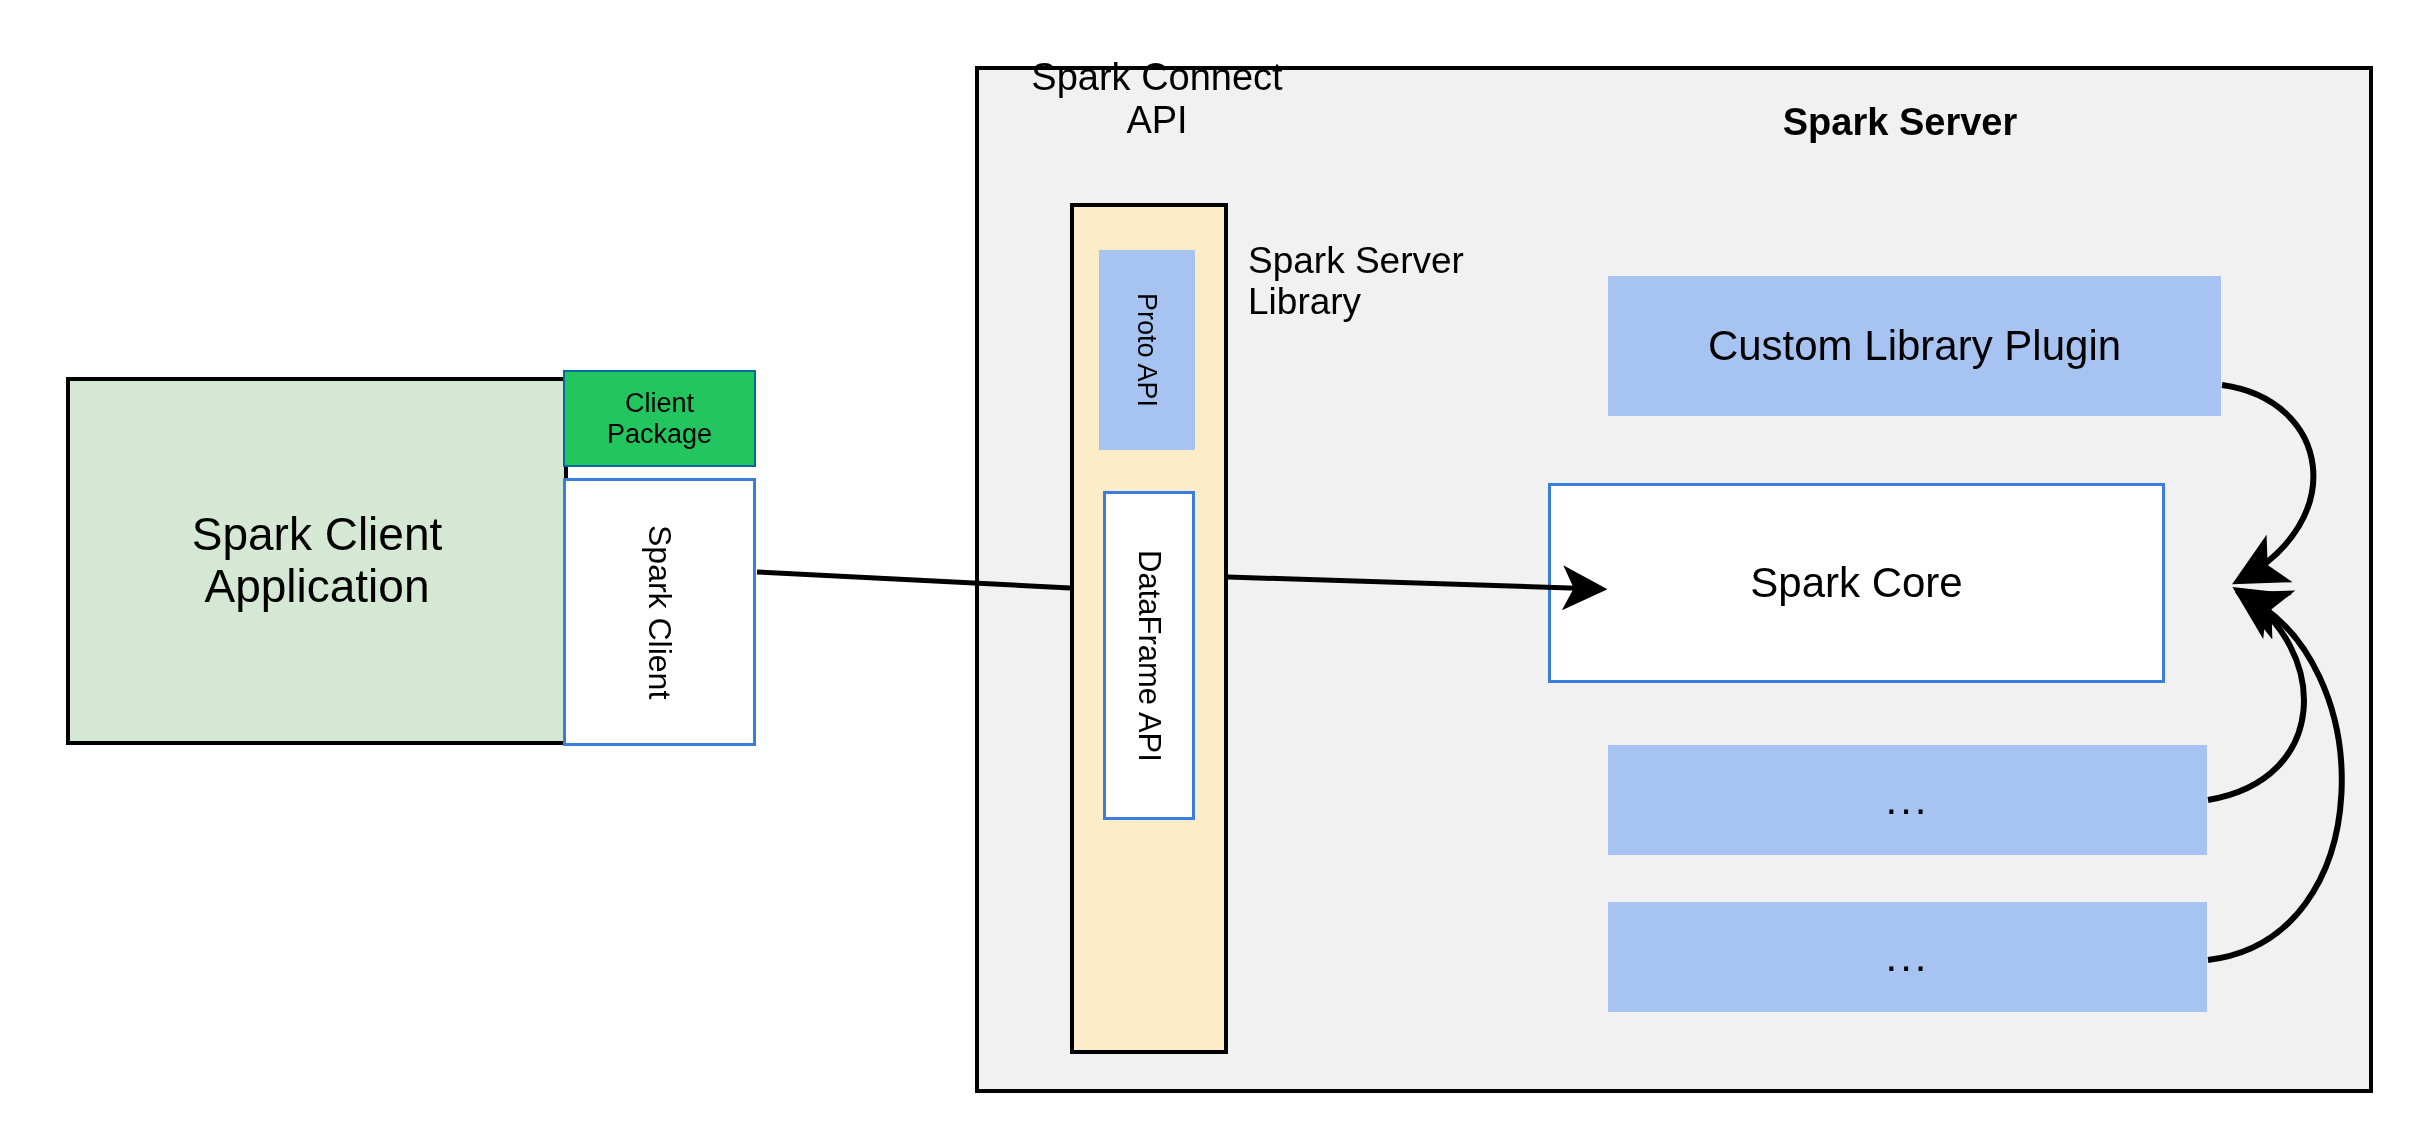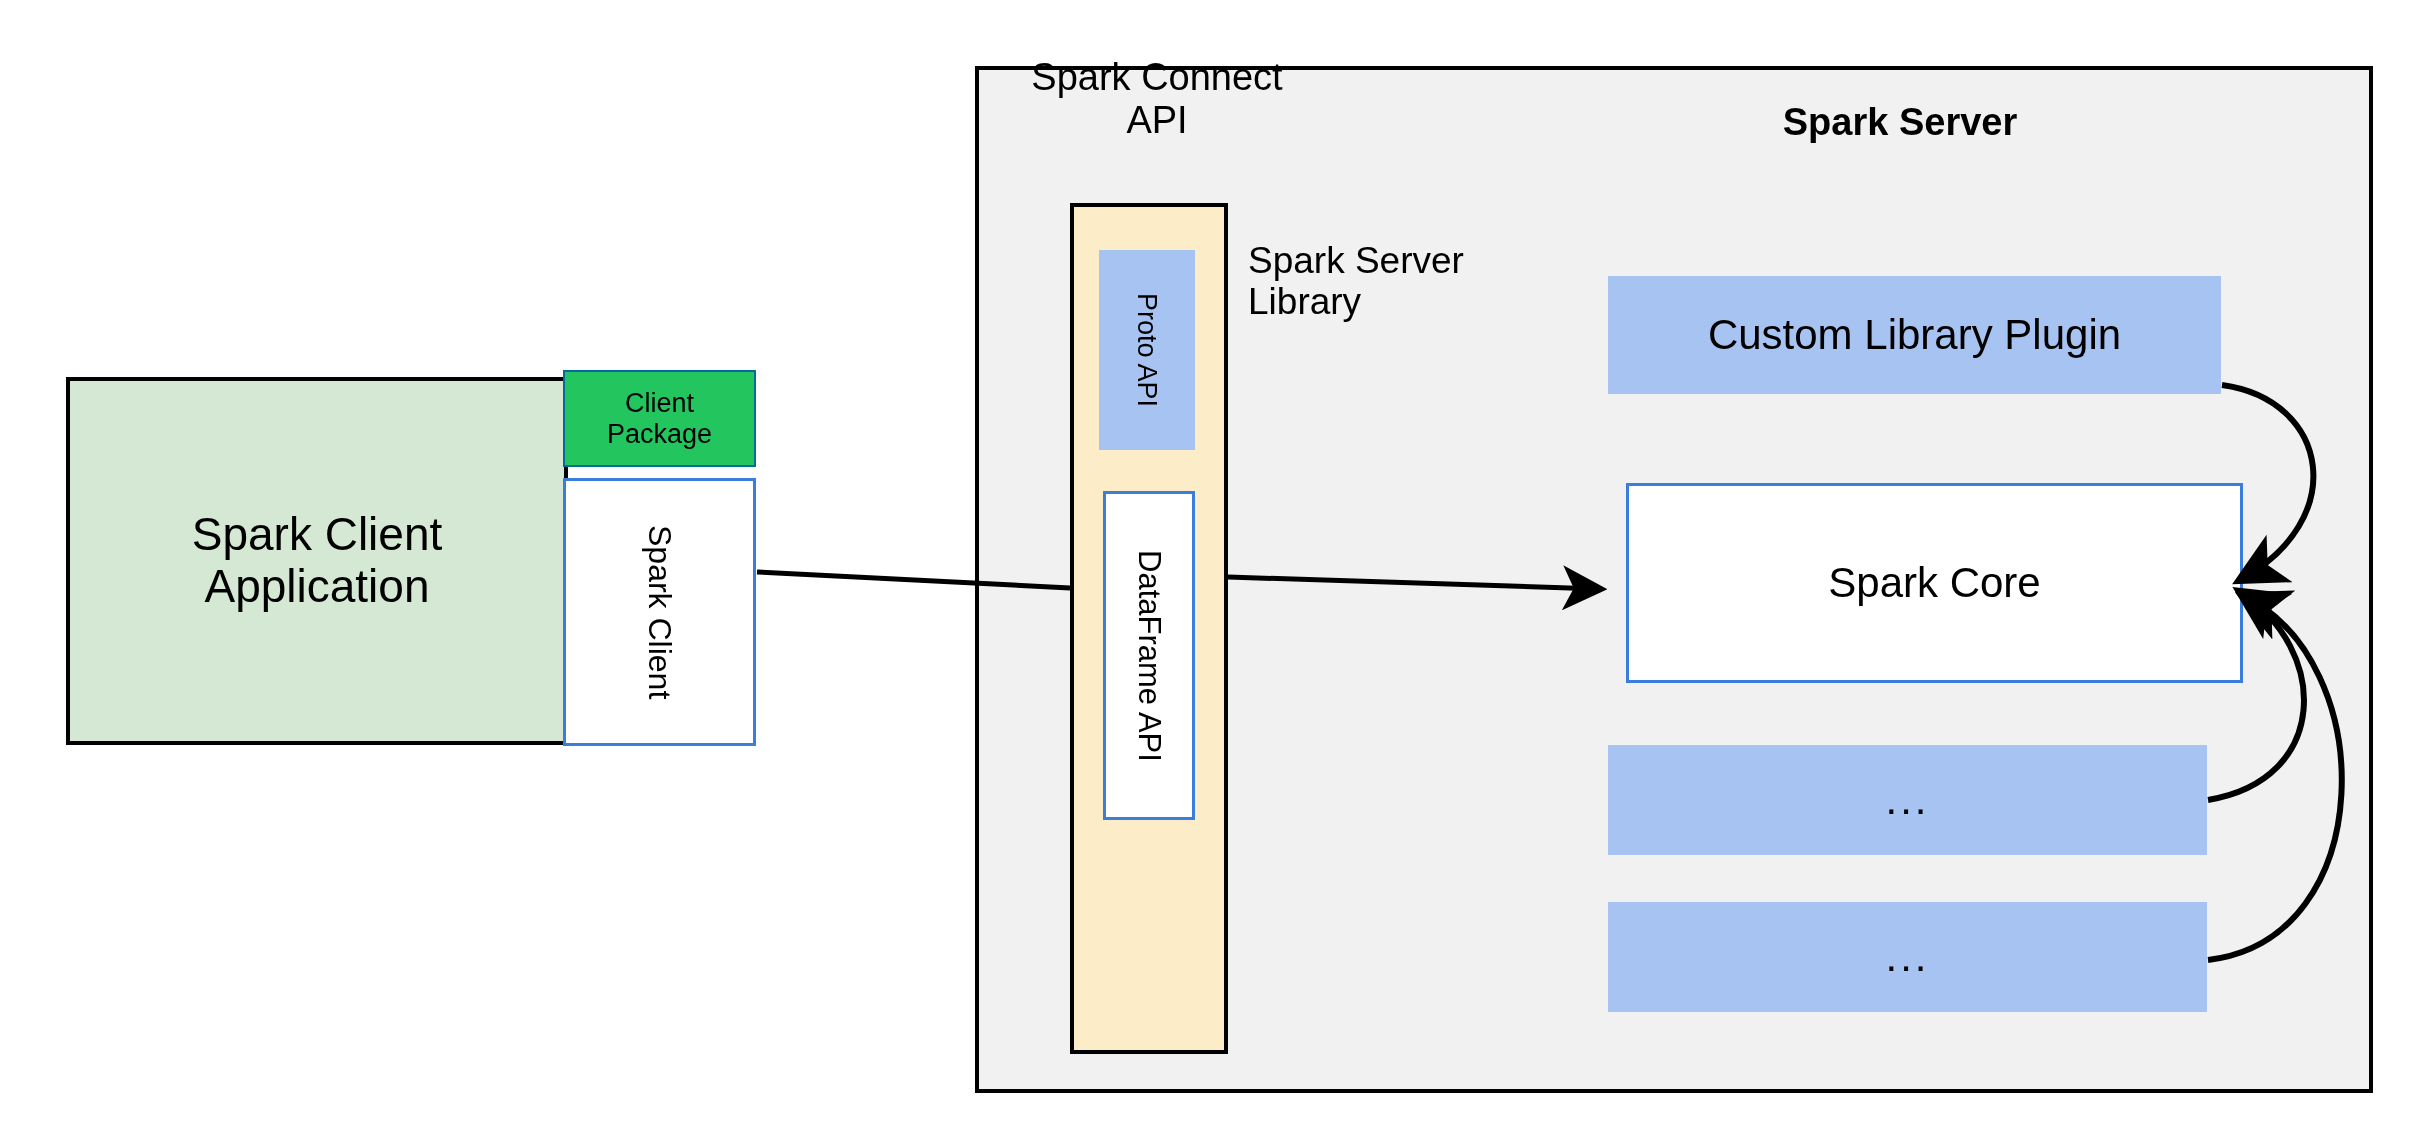--- a/index.html
+++ b/index.html
@@ -127,26 +127,26 @@
     background: #ffffff;
     border: 3px solid #3b7ddd;
     font-size: 31px;
   }
 
   
   #custom-library-plugin {
     left: 1608px;
     top: 276px;
     width: 613px;
-    height: 118px;
+    height: 140px;
     background: #a6c3f2;
     font-size: 42px;
   }
   #spark-core {
-    left: 1626px;
+    left: 1548px;
     top: 483px;
     width: 617px;
     height: 200px;
     background: #ffffff;
     border: 3px solid #3b7ddd;
     font-size: 42px;
   }
   #dots-one {
     left: 1608px;
     top: 745px;

